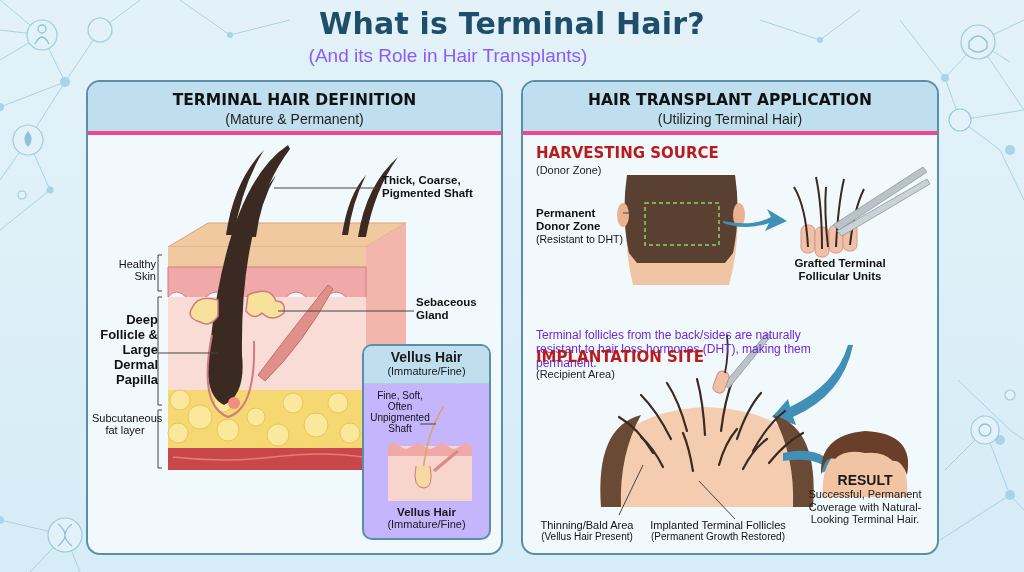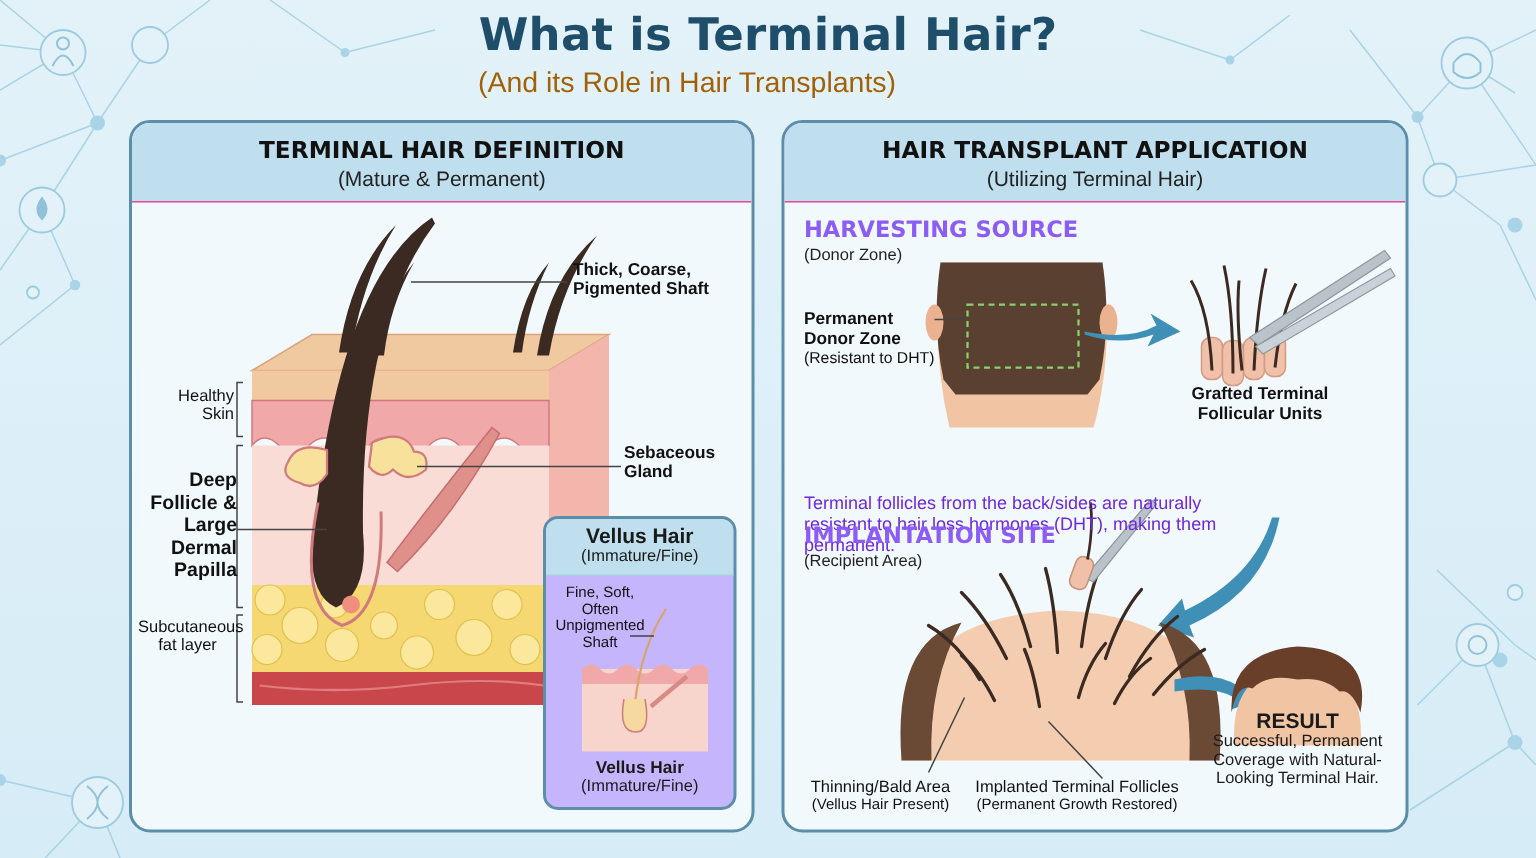--- a/index.html
+++ b/index.html
@@ -11,39 +11,39 @@
       color: #1a1a1a;
     }
     .bg-net { position: absolute; left: 0; top: 0; width: 1024px; height: 572px; }
     .title {
       position: absolute; left: 0; width: 1024px; top: 6px; text-align: center;
       font-family: "DejaVu Sans", sans-serif; font-weight: bold; font-size: 30px; color: #1f4e6b;
       letter-spacing: 0.2px;
     }
     .subtitle {
       position: absolute; left: 0; width: 896px; top: 45px; text-align: center;
-      font-size: 19px; color: #a16207; margin-left: 10px;
+      font-size: 19px; color: #8b5cf6;
     }
     .panel {
       position: absolute; border: 2px solid #5b8ea8; border-radius: 14px;
       background: #f2f9fc; overflow: hidden;
     }
     .panel-left { left: 86px; top: 80px; width: 417px; height: 475px; }
     .panel-right { left: 521px; top: 80px; width: 418px; height: 475px; }
     .panel-head {
       background: #bfdfee; height: 53px; text-align: center; padding-top: 9px;
-      border-bottom: 1px solid #ec4899;
+      border-bottom: 4px solid #ec4899;
     }
     .panel-head .h { font-family: "DejaVu Sans", sans-serif; font-weight: bold; font-size: 15.5px; color: #111; }
     .panel-head .s { font-size: 14px; color: #222; margin-top: 2px; }
     .abs { position: absolute; }
     .lbl { font-size: 11px; line-height: 12px; color: #111; }
     .lbl-b { font-weight: bold; font-size: 11.5px; line-height: 13px; color: #111; }
     .lbl-big { font-weight: bold; font-size: 13px; line-height: 15px; color: #111; text-align: center; }
-    .sec-title { font-family: "DejaVu Sans", sans-serif; font-weight: bold; font-size: 15px; color: #8b5cf6; }
+    .sec-title { font-family: "DejaVu Sans", sans-serif; font-weight: bold; font-size: 15px; color: #b91c1c; }
     .sec-sub { font-size: 11px; color: #222; margin-top: 2px; }
     .chars { left: 14px; top: 401px; width: 280px; }
     .chars .ct { font-weight: bold; font-size: 12px; color: #111; margin-bottom: 2px; }
     .chars ul { list-style: none; }
     .chars li { font-size: 11px; line-height: 13.5px; color: #111; position: relative; padding-left: 9px; }
     .chars li::before {
       content: ""; position: absolute; left: 0; top: 4px; width: 5px; height: 5px; border-radius: 50%; background: #3f8fb6;
     }
     .vellus {
       position: absolute; left: 274px; top: 262px; width: 129px; height: 196px;

